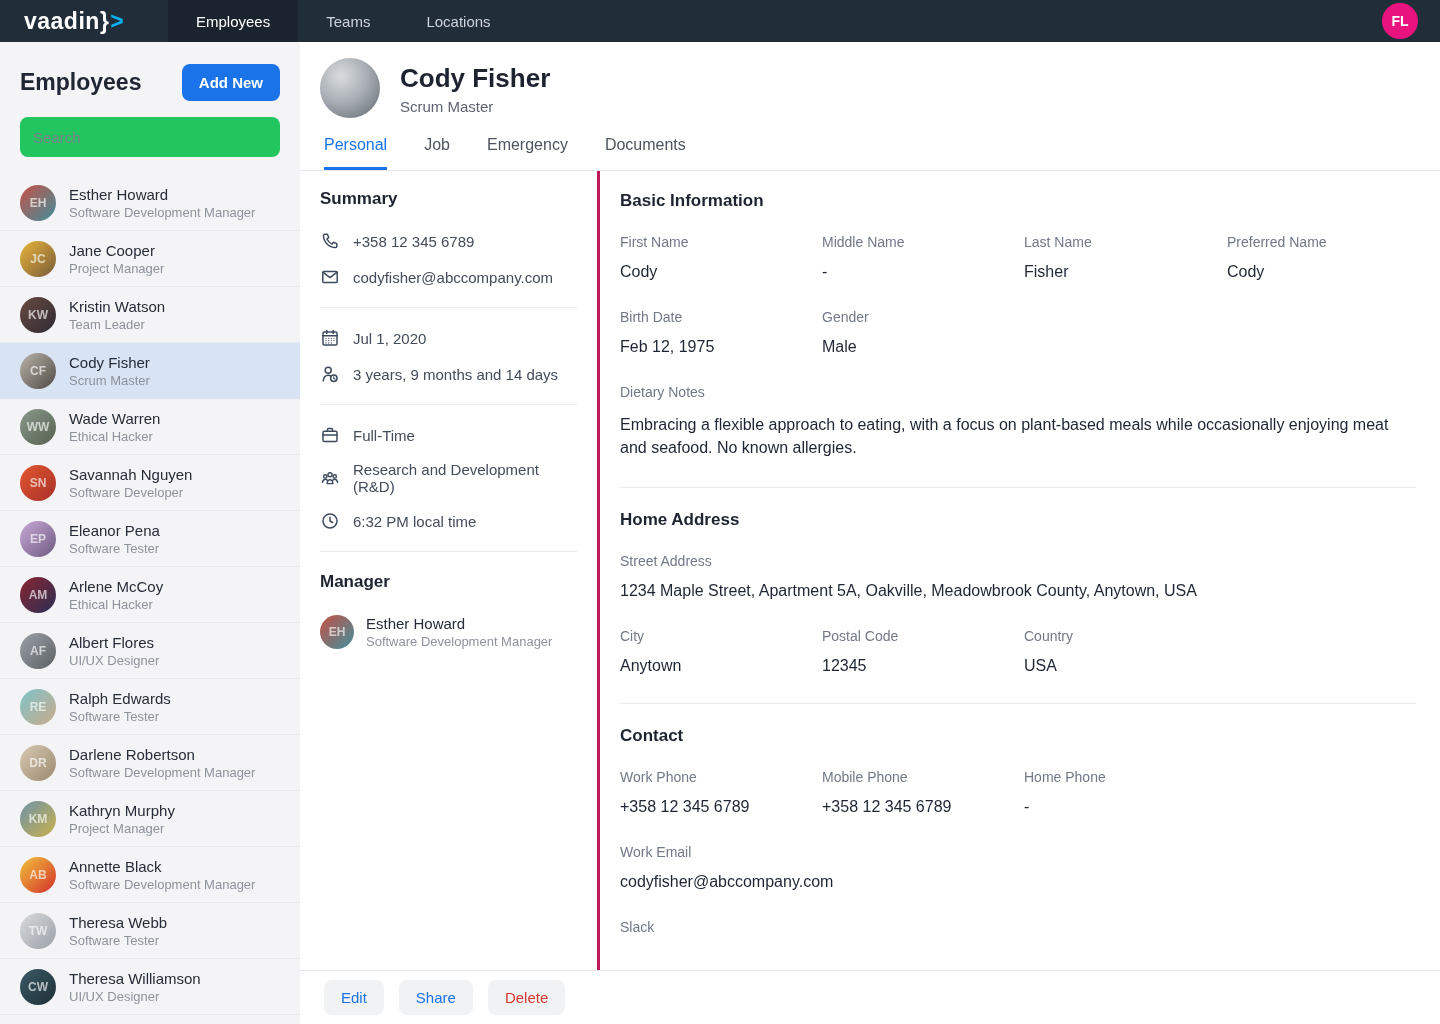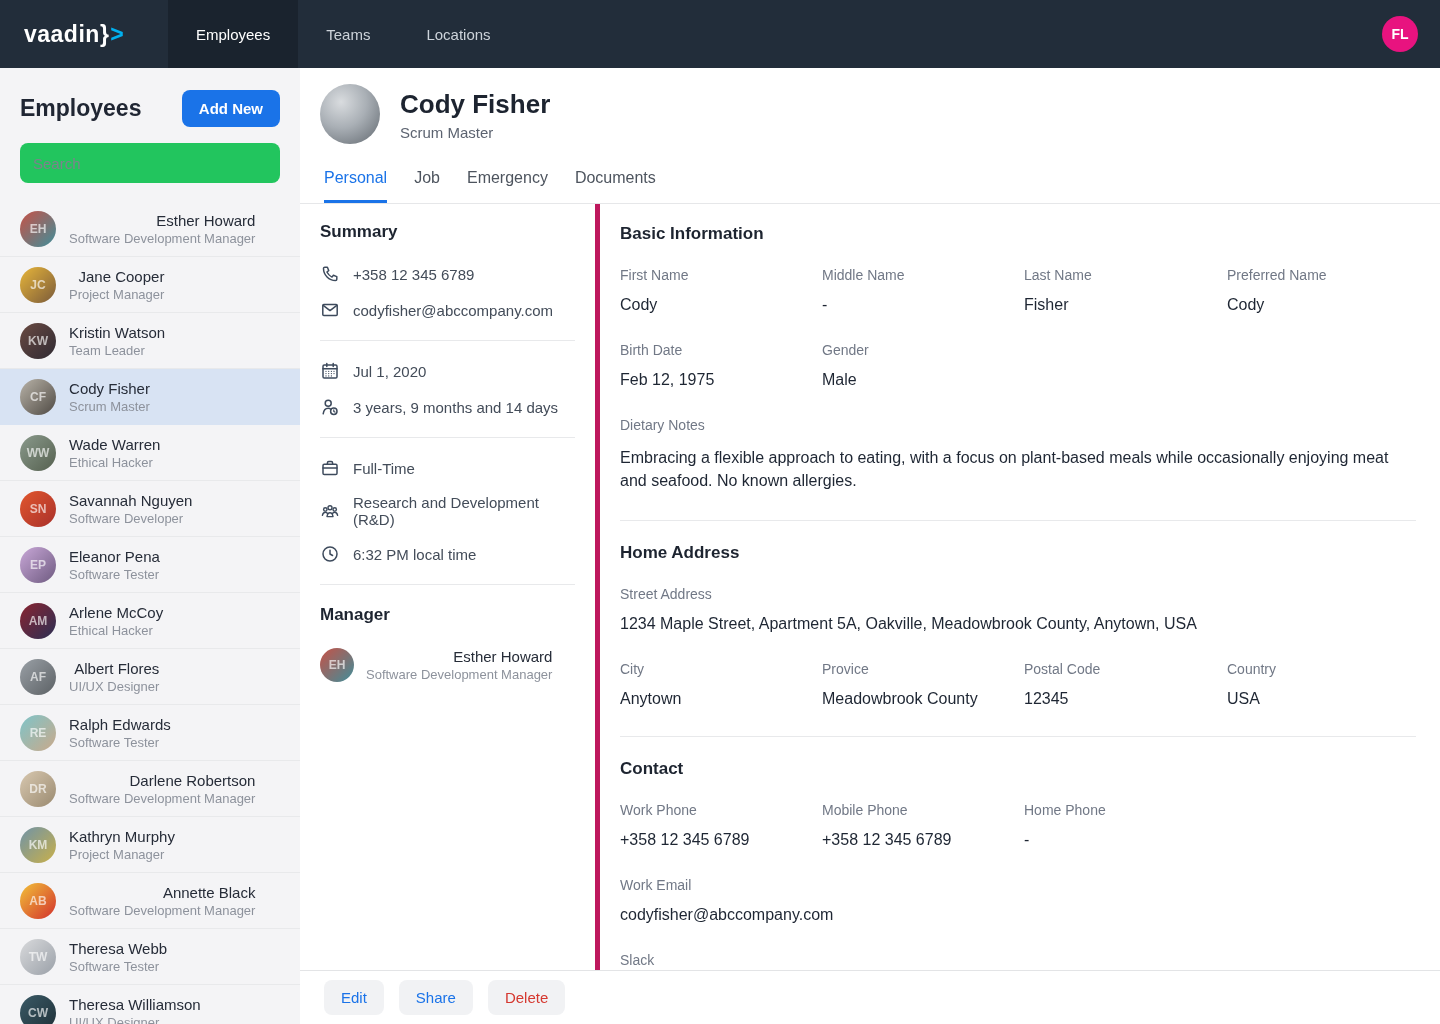--- a/index.html
+++ b/index.html
@@ -2,21 +2,21 @@
 <html><head>
 <meta charset="utf-8">
 <style>
   * { box-sizing: border-box; margin: 0; padding: 0; }
   html,body { width:1440px; height:1024px; overflow:hidden;
     font-family:"Liberation Sans", sans-serif; background:#fff; color:#1f2733; }
 
   .app { display:flex; flex-direction:column; height:100%; }
 
   
-  .navbar { height:68px; flex:none; background:#222d3a; display:flex; align-items:stretch; }
+  .navbar { height:42px; flex:none; background:#222d3a; display:flex; align-items:stretch; }
   .logo { width:168px; flex:none; display:flex; align-items:center; padding-left:24px;
           font-weight:700; font-size:23px; letter-spacing:.5px; color:#fff; }
   .logo .chev { color:#00b1f0; margin-left:1px; }
   .nav-item { display:flex; align-items:center; padding:0 28px; font-size:15px;
               color:#cdd3da; cursor:pointer; }
   .nav-item.active { background:#1a232e; color:#fff; }
   .nav-spacer { flex:1; }
   .nav-avatar { width:36px; height:36px; border-radius:50%; background:#e8137f; color:#fff;
                 align-self:center; margin-right:22px; display:flex; align-items:center;
                 justify-content:center; font-size:14px; font-weight:700; cursor:pointer; }
@@ -35,40 +35,40 @@
   .search { width:100%; height:40px; background:#22c55e; border:none; border-radius:8px;
             padding:0 13px; font-size:15px; color:#3a4048; font-family:inherit; }
   .search::placeholder { color:#7d828c; }
   .emp-list { flex:1; overflow:hidden; }
   .emp-row { height:56px; display:flex; align-items:center; gap:13px; padding:0 12px 0 20px;
              border-bottom:1px solid #e8e9eb; cursor:pointer; }
   .emp-row.selected { background:#d8e3f3; border-bottom-color:#d8e3f3; }
   .avatar { width:36px; height:36px; border-radius:50%; flex:none; display:flex;
             align-items:center; justify-content:center; font-size:12px; font-weight:700;
             color:rgba(255,255,255,.65); }
-  .emp-name { display:block; font-size:15px; line-height:19px; color:#262c38;text-align:right; }
+  .emp-name { display:block; font-size:15px; line-height:19px; color:#262c38; }
   .emp-role { display:block; font-size:13px; line-height:17px; color:#8d929c; }
 
   
   .content { flex:1; min-width:0; display:flex; flex-direction:column; background:#fff; }
   .profile-header { flex:none; padding:16px 24px 0 20px; border-bottom:1px solid #e6e7e9; }
   .profile-top { display:flex; align-items:center; gap:20px; }
   .profile-avatar { width:60px; height:60px; border-radius:50%; flex:none;
     background:radial-gradient(circle at 35% 30%, #d9dcdf 0%, #a9afb5 45%, #5f666d 100%); }
   .profile-name { font-size:26px; font-weight:700; color:#1d2430; line-height:32px; }
   .profile-role { font-size:15px; color:#5c6370; margin-top:4px; }
-  .tabs { display:flex; gap:27px; margin-top:25px; padding-left:4px; }
+  .tabs { display:flex; gap:37px; margin-top:18px; padding-left:4px; }
   .tab { font-size:16px; color:#4d545e; padding-bottom:13px; border-bottom:3px solid transparent;
          cursor:pointer; }
   .tab.active { color:#1a73e8; font-weight:500; border-bottom-color:#1a73e8; }
 
   .body-grid { flex:1; min-height:0; display:flex; }
 
   
-  .summary-col { width:300px; flex:none; border-right:5px solid #be185d; padding:18px 20px; overflow:hidden; }
+  .summary-col { width:300px; flex:none; border-right:3px solid #be185d; padding:18px 20px; overflow:hidden; }
   .panel-heading { font-size:17px; font-weight:700; color:#1d2430; margin-bottom:22px; }
   .sum-row { display:flex; align-items:center; gap:13px; margin-bottom:16px;
              font-size:15px; color:#434c59; }
   .sum-row svg { flex:none; stroke:#3d4a5c; }
   .sum-divider { border-top:1px solid #e8e9eb; margin:20px 0 20px; }
   .mgr-row { display:flex; align-items:center; gap:12px; margin-top:2px; cursor:pointer; }
   .mgr-row .avatar { width:34px; height:34px; }
 
   
   .detail-col { flex:1; min-width:0; padding:20px 24px 0 20px; overflow:hidden; }
@@ -402,24 +402,20 @@
           <div class="field-single">
             <div class="f-label">Street Address</div>
             <div class="f-value">1234 Maple Street, Apartment 5A, Oakville, Meadowbrook County, Anytown, USA</div>
           </div>
           <div class="field-grid">
               <div class="field">
     <div class="f-label">City</div>
     <div class="f-value">Anytown</div>
   </div>
               <div class="field">
-    <div class="f-label">Provice</div>
-    <div class="f-value">Meadowbrook County</div>
-  </div>
-              <div class="field">
     <div class="f-label">Postal Code</div>
     <div class="f-value">12345</div>
   </div>
               <div class="field">
     <div class="f-label">Country</div>
     <div class="f-value">USA</div>
   </div>
             </div>
 
           <div class="section-divider"></div>

